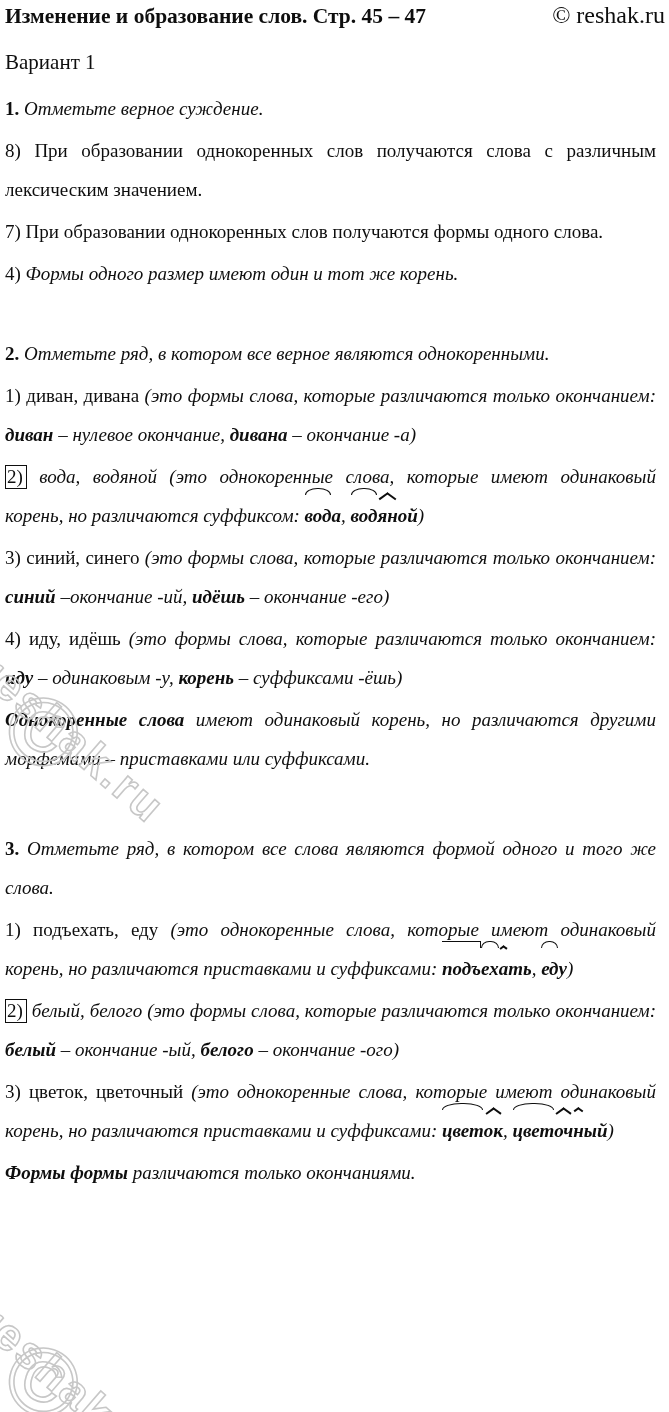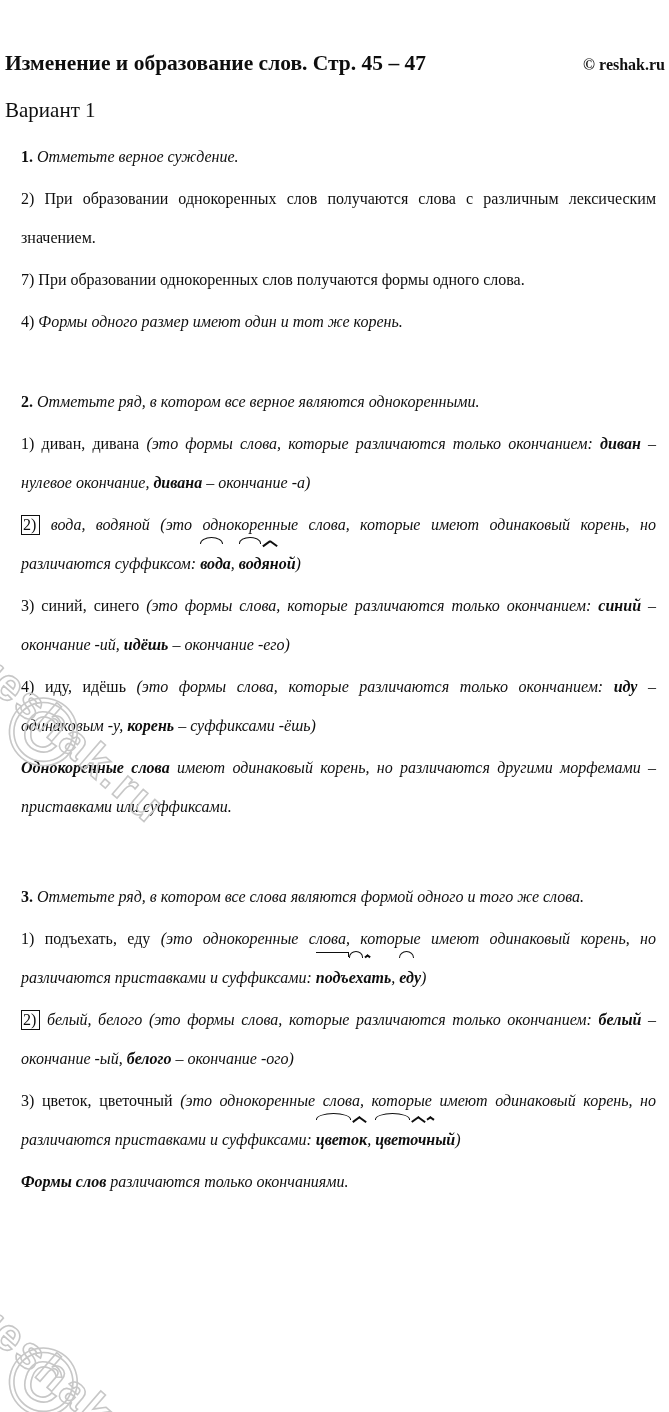--- a/index.html
+++ b/index.html
@@ -6,29 +6,29 @@
   body{
     width:669px;height:1412px;
     box-sizing:border-box;
     background:#ffffff;color:#0e0e0e;
     font-family:"Liberation Serif","DejaVu Serif",serif;
     padding:2px 4px 0 5px;
     position:relative;overflow:hidden;
   }
   .header-row{
     display:flex;justify-content:space-between;align-items:baseline;
-    font-size:21px;line-height:27px;margin-top:48px;
+    font-size:21px;line-height:27px;
   }
   .doc-title{font-weight:bold;font-size:21.5px;}
-  .copyright{font-size:16px;font-weight:bold;}
+  .copyright{font-size:24px;}
   .variant-heading{font-weight:normal;font-size:21px;margin:19px 0 0 0;line-height:27px;}
   #content{padding-right:9px;margin-top:13px;position:relative;z-index:1;}
   .para{
-    margin:0 0 3px 16px;
-    font-size:16px;
+    margin:0 0 3px 0;
+    font-size:19px;
     line-height:39px;
     text-align:justify;
   }
   .gap{width:100%;}
   .b{font-weight:bold;}
   .i{font-style:italic;}
   .box{
     border:1.6px solid #0e0e0e;
     padding:0 3px 1px 1px;
   }
@@ -76,36 +76,36 @@
 
 <div class="header-row">
   <span class="doc-title">Изменение и образование слов. Стр. 45 – 47</span>
   <span class="copyright">© reshak.ru</span>
 </div>
 
 <h2 class="variant-heading">Вариант 1</h2>
 
 <div id="content">
     <p class="para"><span class="b">1. </span><span class="i">Отметьте верное суждение.</span></p>
-    <p class="para"><span>2) При образовании однокоренных слов получаются слова с различным лексическим значением.</span></p>
+    <p class="para"><span>8) При образовании однокоренных слов получаются слова с различным лексическим значением.</span></p>
     <p class="para"><span>7) При образовании однокоренных слов получаются формы одного слова.</span></p>
     <p class="para"><span>4) </span><span class="i">Формы одного размер имеют один и тот же корень.</span></p>
     <div class="gap" style="height: 38px;"></div>
     <p class="para"><span class="b">2. </span><span class="i">Отметьте ряд, в котором все верное являются однокоренными.</span></p>
     <p class="para"><span>1) диван, дивана </span><span class="i">(это формы слова, которые различаются только окончанием: </span><span class="b i">диван</span><span class="i"> – нулевое окончание, </span><span class="b i">дивана</span><span class="i"> – окончание -а)</span></p>
     <p class="para"><span class="box">2)</span><span> </span><span class="i">вода, водяной </span><span class="i">(это однокоренные слова, которые имеют одинаковый корень, но различаются суффиксом: </span><span class="b i m m-root">вод</span><span class="b i">а</span><span class="i">, </span><span class="b i m m-root">вод</span><span class="b i m m-suf">ян</span><span class="b i">ой</span><span class="i">)</span></p>
     <p class="para"><span>3) синий, синего </span><span class="i">(это формы слова, которые различаются только окончанием: </span><span class="b i">синий</span><span class="i"> –окончание -ий, </span><span class="b i">идёшь</span><span class="i"> – окончание -его)</span></p>
     <p class="para"><span>4) иду, идёшь </span><span class="i">(это формы слова, которые различаются только окончанием: </span><span class="b i">иду</span><span class="i"> – одинаковым -у, </span><span class="b i">корень</span><span class="i"> – суффиксами -ёшь)</span></p>
     <p class="para"><span class="b i">Однокоренные слова</span><span class="i"> имеют одинаковый корень, но различаются другими морфемами – приставками или суффиксами.</span></p>
     <div class="gap" style="height: 48px;"></div>
     <p class="para"><span class="b">3. </span><span class="i">Отметьте ряд, в котором все слова являются формой одного и того же слова.</span></p>
     <p class="para"><span>1) подъехать, еду </span><span class="i">(это однокоренные слова, которые имеют одинаковый корень, но различаются приставками и суффиксами: </span><span class="b i m m-pref">подъ</span><span class="b i m m-root">ех</span><span class="b i m m-suf">а</span><span class="b i">ть</span><span class="i">, </span><span class="b i m m-root">ед</span><span class="b i">у</span><span class="i">)</span></p>
     <p class="para"><span class="box">2)</span><span> </span><span class="i">белый, белого </span><span class="i">(это формы слова, которые различаются только окончанием: </span><span class="b i">белый</span><span class="i"> – окончание -ый, </span><span class="b i">белого</span><span class="i"> – окончание -ого)</span></p>
     <p class="para"><span>3) цветок, цветочный </span><span class="i">(это однокоренные слова, которые имеют одинаковый корень, но различаются приставками и суффиксами: </span><span class="b i m m-root">цвет</span><span class="b i m m-suf">ок</span><span class="i">, </span><span class="b i m m-root">цвет</span><span class="b i m m-suf">оч</span><span class="b i m m-suf">н</span><span class="b i">ый</span><span class="i">)</span></p>
-    <p class="para"><span class="b i">Формы слов</span><span class="i"> различаются только окончаниями.</span></p>
+    <p class="para"><span class="b i">Формы формы</span><span class="i"> различаются только окончаниями.</span></p>
   </div>
 
 <div class="watermark wm1">
   <span class="wm-copy">©</span>
   <span class="wm-text">reshak.ru</span>
 </div>
 <div class="watermark wm2">
   <span class="wm-copy">©</span>
   <span class="wm-text">reshak.ru</span>
 </div>

